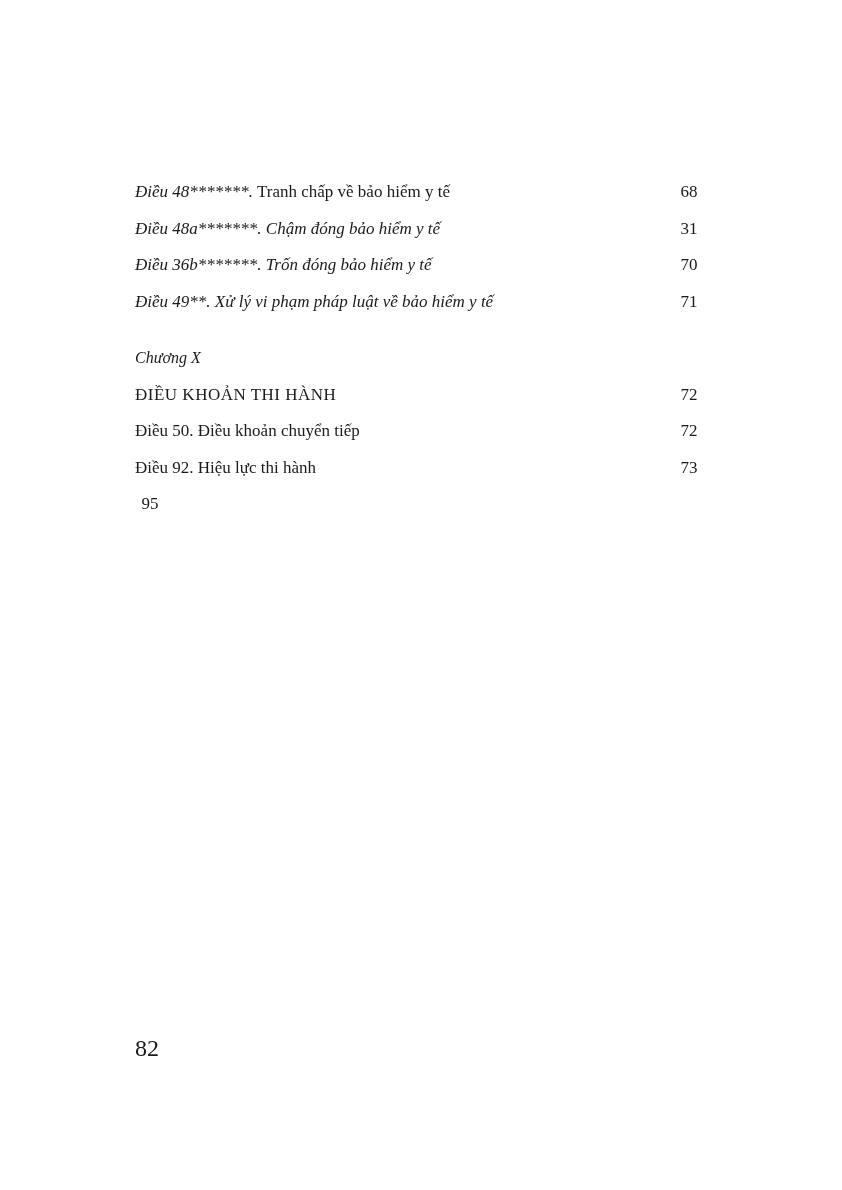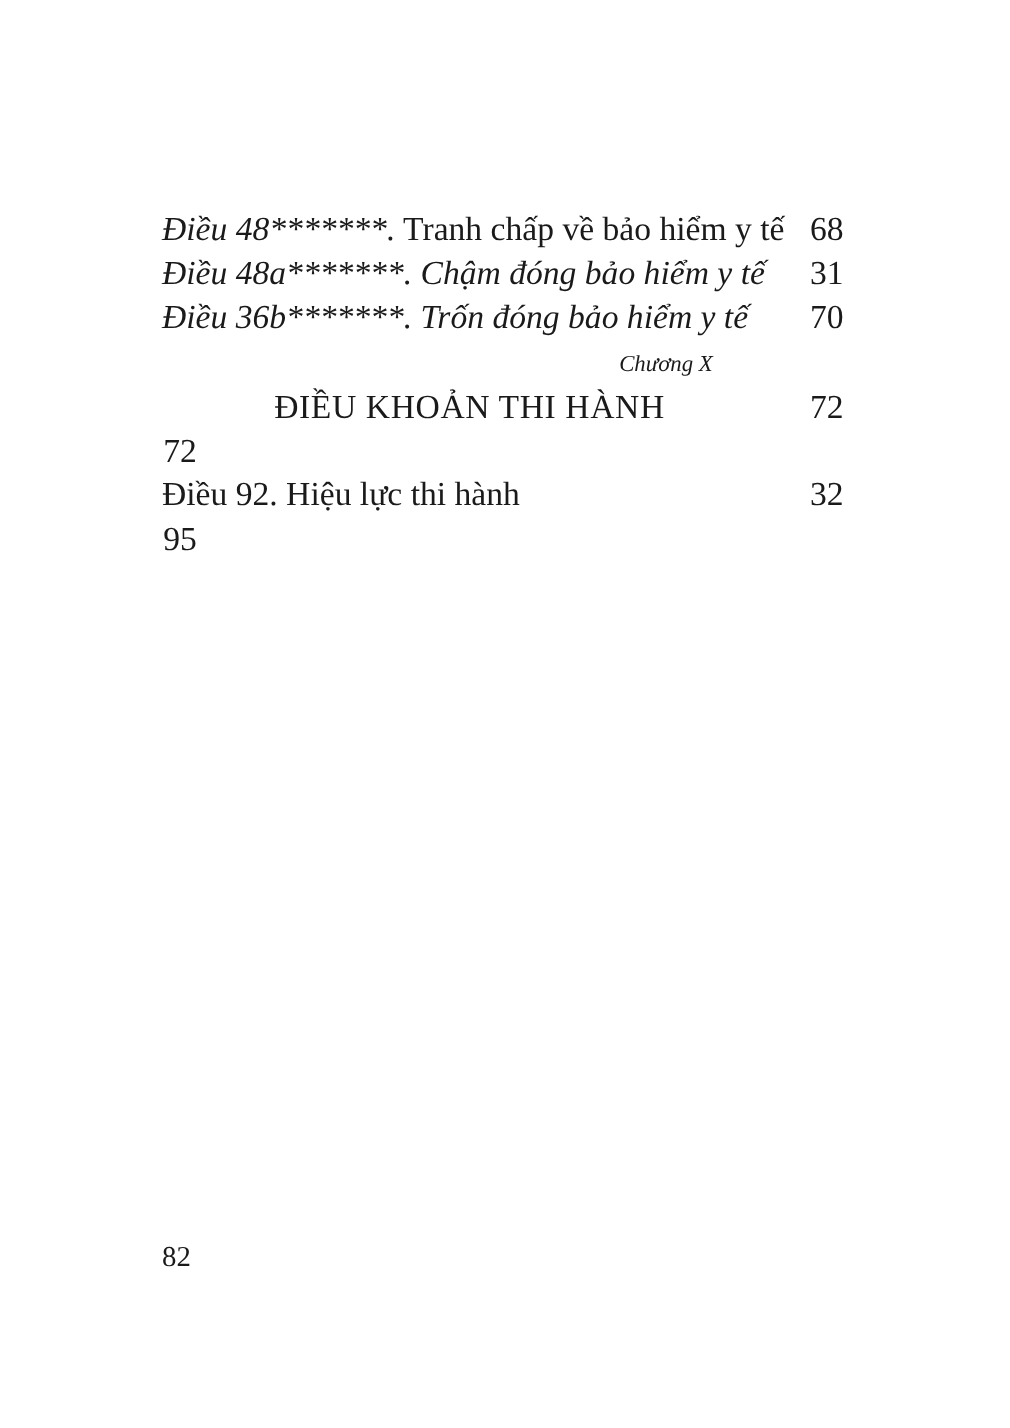--- a/index.html
+++ b/index.html
@@ -17,43 +17,43 @@
   .toc {
     position: absolute;
     left: 135px;
     top: 174px;
     width: 569px; 
   }
   .row {
     display: flex;
     justify-content: space-between;
     align-items: baseline;
-    font-size: 28px;
+    font-size: 17px;
     line-height: 36.5px;
     white-space: nowrap;
   }
   .it { font-style: italic; }
   .rm { font-style: normal; }
   .pg {
     font-style: normal;
     font-variant-numeric: lining-nums;
     text-align: center;
     min-width: 30px;
   }
   .chapter-name {
-    margin-top: 2px;
-    font-size: 19px;
+    margin-top: 20px;
+    font-size: 16px;
     line-height: 36.5px;
     font-style: italic;
-    text-align: right;
+    text-align: left;
     padding-right: 110px;
   }
   .chapter-title-row .title-cell {
     flex: 1;
-    text-align: right;
+    text-align: left;
     padding-right: 120px;
     letter-spacing: 0.5px;
   }
   .footer-page-number {
     position: absolute;
     left: 135px;
     top: 1033px;
     font-size: 24px;
     line-height: 30px;
   }
@@ -72,35 +72,40 @@
     <div class="row">
       <span><span class="it">Điều 48a*******.</span><span class="it"> Chậm đóng bảo hiểm y tế</span></span>
       <span class="pg">31</span>
     </div>
 
     <div class="row">
       <span><span class="it">Điều 36b*******.</span><span class="it"> Trốn đóng bảo hiểm y tế</span></span>
       <span class="pg">70</span>
     </div>
 
+    <div class="row">
+      <span><span class="it">Điều 49**.</span><span class="it"> Xử lý vi phạm pháp luật về bảo hiểm y tế</span></span>
+      <span class="pg">71</span>
+    </div>
 
     <div class="chapter-name">Chương X</div>
 
     <div class="row chapter-title-row">
       <span class="title-cell">ĐIỀU KHOẢN THI HÀNH</span>
       <span class="pg">72</span>
     </div>
 
     <div class="row">
+      <span class="rm">Điều 50. Điều khoản chuyển tiếp</span>
       <span class="pg">72</span>
     </div>
 
     <div class="row">
       <span class="rm">Điều 92. Hiệu lực thi hành</span>
-      <span class="pg">32</span>
+      <span class="pg">73</span>
     </div>
 
     <div class="row">
       <span class="pg">95</span>
     </div>
 
   </main>
 
   <div class="footer-page-number">82</div>
 </div>

